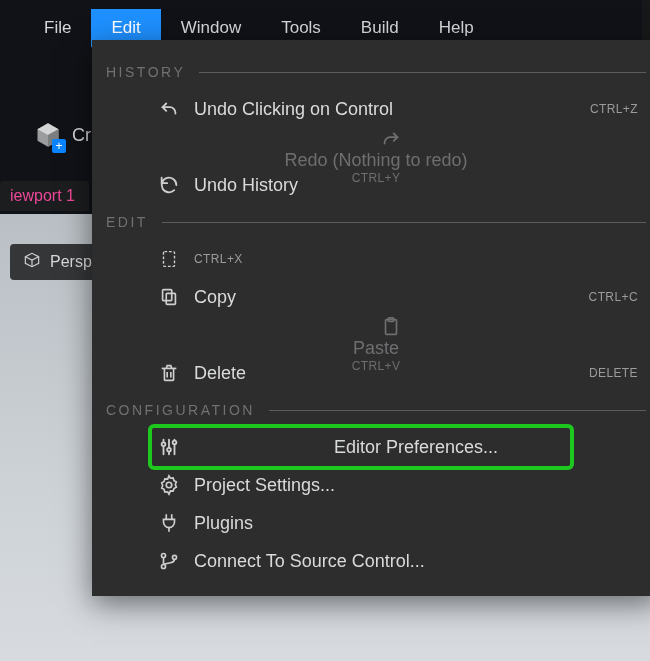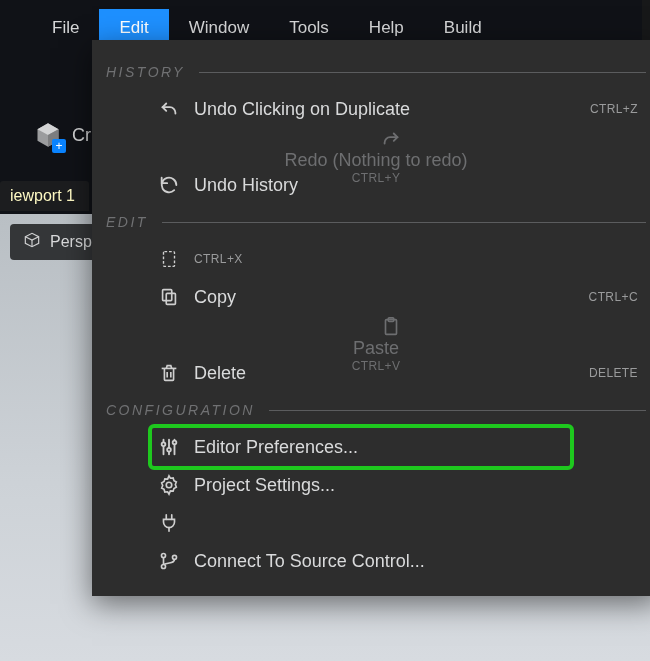--- a/index.html
+++ b/index.html
@@ -1,59 +1,59 @@
 <!DOCTYPE html>
 <html><head>
 <meta charset="utf-8">
 <style>
   html,body{margin:0;padding:0;width:650px;height:661px;font-family:"Segoe UI",Arial,sans-serif;font-size:16px;overflow:hidden;background:#000;}
   .app{position:relative;width:650px;height:661px;background:linear-gradient(#a9b0b7 0%,#b3bbc2 40%,#c1c7cd 100%);}
   .sky-top{position:absolute;top:0;left:0;right:0;height:220px;background:#101217;}
-  .menubar{position:absolute;top:0;left:8px;right:0;height:56px;background:#101217;display:flex;align-items:center;padding-left:24px;z-index:5;}
+  .menubar{position:absolute;top:0;left:0;right:0;height:56px;background:#101217;display:flex;align-items:center;padding-left:24px;z-index:5;}
   .menubar .item{color:#d6d7d8;padding:9px 20px;cursor:pointer;font-size:17px;}
   .menubar .item.active{background:#1e90ff;color:#fff;}
   .toolbar-row{position:absolute;top:110px;left:0;height:50px;display:flex;align-items:center;color:#cfd0d1;z-index:3;}
   .cube-badge{position:relative;width:28px;height:28px;margin:0 10px 0 34px;}
   .cube-badge svg{width:28px;height:28px;}
   .cube-plus{position:absolute;right:-4px;bottom:-4px;width:14px;height:14px;background:#0a84ff;border-radius:2px;display:flex;align-items:center;justify-content:center;color:#fff;font-size:12px;line-height:1;}
   .toolbar-text{font-size:18px;color:#d2d3d4;}
   .tabstrip{position:absolute;top:178px;left:0;height:36px;display:flex;align-items:center;z-index:3;}
-  .tab{background:#1c1d1f;color:#fef9c3;padding:6px 14px 6px 10px;font-size:16px;border-top-left-radius:3px;border-top-right-radius:3px;}
+  .tab{background:#1c1d1f;color:#ec4899;padding:6px 14px 6px 10px;font-size:16px;border-top-left-radius:3px;border-top-right-radius:3px;}
   .viewport-area{position:absolute;top:214px;left:0;right:0;bottom:0;background:linear-gradient(#b9bfc4 0%,#cdd2d7 60%,#d7dbe0 100%);z-index:2;}
-  .chip{position:absolute;top:224px;left:10px;display:flex;align-items:center;gap:8px;background:rgba(28,29,31,0.85);border-radius:4px;padding:6px 12px;color:#d8d9da;z-index:3;}
+  .chip{position:absolute;top:244px;left:10px;display:flex;align-items:center;gap:8px;background:rgba(28,29,31,0.85);border-radius:4px;padding:6px 12px;color:#d8d9da;z-index:3;}
   .chip svg{width:20px;height:20px;}
   .right-strip{position:absolute;top:0;right:0;width:8px;height:72px;background:#171819;z-index:6;}
   .right-tab{position:absolute;top:118px;right:0;height:40px;background:#121316;color:#d6d7d8;display:flex;align-items:center;padding:0 8px 0 14px;font-size:18px;z-index:3;letter-spacing:0.3px;}
   .dropdown{position:absolute;top:40px;left:92px;width:540px;background:#2d2d2d;box-shadow:0 8px 28px rgba(0,0,0,0.5);padding:14px 14px 16px 14px;z-index:10;}
-  .section-head{display:flex;align-items:center;gap:14px;margin:10px 0 10px 0;font-style:italic;}
+  .section-head{display:flex;align-items:center;gap:14px;margin:10px 0 10px 0;}
   .section-head .lbl{color:#707173;font-size:14px;letter-spacing:2.5px;}
   .section-head .line{flex:1;height:1px;background:#5b5c5e;}
   .menu-item{display:flex;align-items:center;height:38px;color:#d9dadb;padding:0 8px;}
   .menu-item.disabled{color:#6d6e70;flex-direction:column;}
   .menu-item .icon{width:34px;display:flex;align-items:center;justify-content:center;margin-left:38px;margin-right:8px;flex:none;}
   .menu-item .icon svg{width:22px;height:22px;}
   .menu-item .text{flex:1;font-size:18px;}
   .menu-item .sc{color:#9a9b9c;font-size:12px;letter-spacing:0.4px;}
   .menu-item.disabled .sc{color:#6d6e70;}
-  .menu-item.highlight{position:relative;}
+  .menu-item.highlight{position:relative;text-align:center;}
   .menu-item.highlight::after{content:"";position:absolute;left:42px;right:72px;top:-4px;bottom:-4px;border:4px solid #1ec81e;border-radius:6px;pointer-events:none;}
 </style>
 </head>
 <body>
 
 <div class="app">
   <div class="sky-top"></div>
 
   <div class="menubar">
     <div class="item">File</div>
     <div class="item active">Edit</div>
     <div class="item">Window</div>
     <div class="item">Tools</div>
+    <div class="item">Build</div>
     <div class="item">Help</div>
-    <div class="item">Build</div>
   </div>
   <div class="right-strip"></div>
 
   <div class="toolbar-row">
     <span class="cube-badge">
       <svg viewBox="0 0 24 24">
           <g fill="#bfbfbf">
             <path d="M12 2l9 5v10l-9 5-9-5V7l9-5z" fill="#9b9c9e"></path>
             <path d="M12 2l9 5-9 5-9-5 9-5z" fill="#d3d4d5"></path>
             <path d="M12 12l9-5v10l-9 5V12z" fill="#7d7e80"></path>
@@ -92,21 +92,21 @@
       <span class="lbl">HISTORY</span>
         <span class="line"></span>
     </div>
     <div class="menu-item">
       <span class="icon">
           <svg viewBox="0 0 24 24" fill="none" stroke="#cfcfcf" stroke-width="2" stroke-linecap="round">
             <path d="M9 14l-4-4 4-4"></path>
             <path d="M5 10h8a6 6 0 016 6v1"></path>
           </svg>
         </span>
-      <span class="text">Undo Clicking on Duplicate</span>
+      <span class="text">Undo Clicking on Control</span>
       <span class="sc">CTRL+Z</span>
     </div>
     <div class="menu-item disabled">
       <span class="icon">
           <svg viewBox="0 0 24 24" fill="none" stroke="#6d6e70" stroke-width="2" stroke-linecap="round">
             <path d="M15 14l4-4-4-4"></path>
             <path d="M19 10h-8a6 6 0 00-6 6v1"></path>
           </svg>
         </span>
       <span class="text">Redo (Nothing to redo)</span>
@@ -197,20 +197,21 @@
       <span class="sc"></span>
     </div>
     <div class="menu-item">
       <span class="icon">
           <svg viewBox="0 0 24 24" fill="none" stroke="#cfcfcf" stroke-width="1.8" stroke-linecap="round">
             <path d="M9 3v5M15 3v5"></path>
             <path d="M6 8h12v3a6 6 0 01-6 6 6 6 0 01-6-6V8z"></path>
             <path d="M12 17v4"></path>
           </svg>
         </span>
+      <span class="text">Plugins</span>
       <span class="sc"></span>
     </div>
     <div class="menu-item">
       <span class="icon">
           <svg viewBox="0 0 24 24" fill="none" stroke="#cfcfcf" stroke-width="1.8">
             <circle cx="6" cy="6" r="2.2"></circle>
             <circle cx="6" cy="18" r="2.2"></circle>
             <circle cx="18" cy="8" r="2.2"></circle>
             <path d="M6 8.2V15.8"></path>
             <path d="M18 10.2c0 5-6 3-12 5.6"></path>

